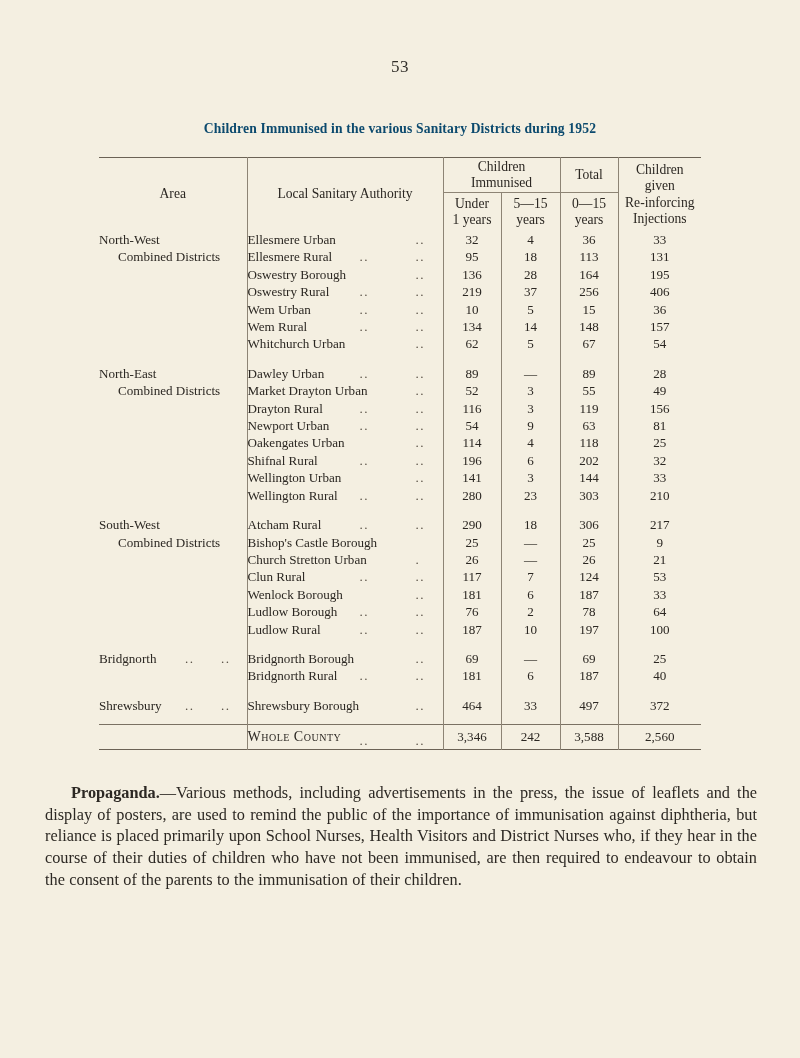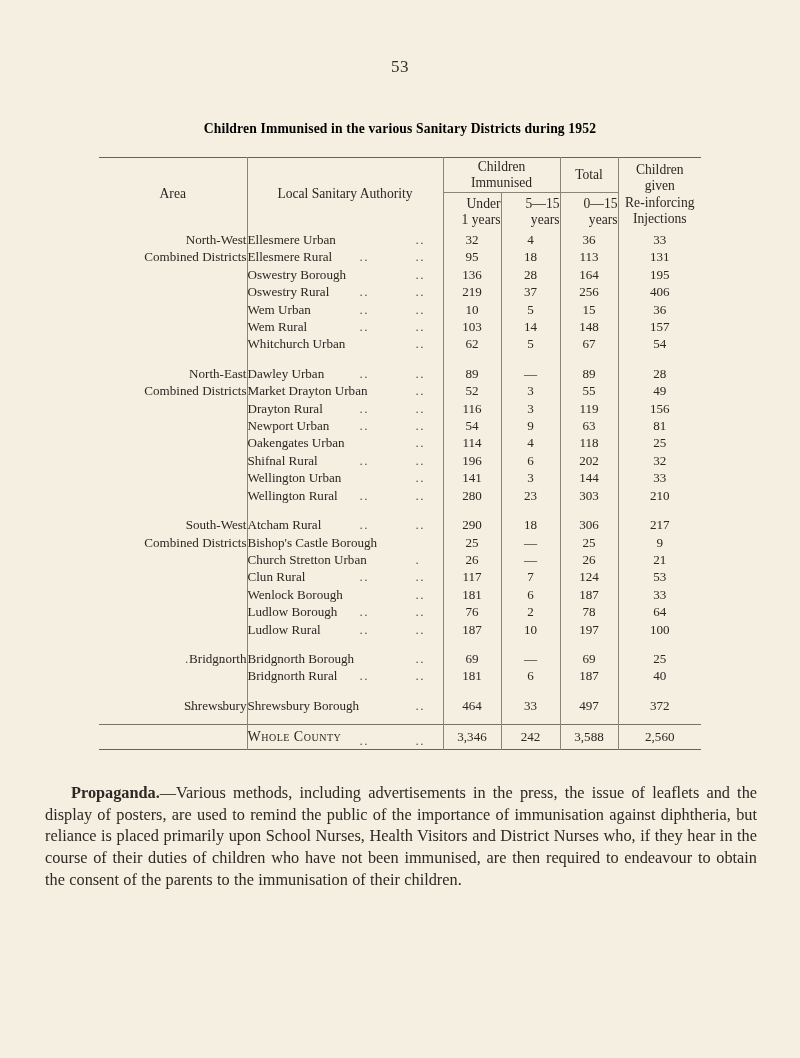--- a/index.html
+++ b/index.html
@@ -44,21 +44,21 @@
     word-spacing: 0.4px;
   }
 
   
   .table-caption {
     text-align: center;
     font-weight: bold;
     font-size: 13.6px;
     margin-top: 44px;
     letter-spacing: 0.15px;
-    color: #000000;
+    color: #0c4a6e;
   }
 
   
   .table-wrap {
     margin: 20px auto 0 auto;
     width: 602px;
     position: relative;
   }
   table.dt {
     border-collapse: collapse;
@@ -80,37 +80,36 @@
 
   
   thead td, thead th {
     text-align: center;
     line-height: 16.5px;
     font-size: 13.6px;
   }
   .hdr-area     { height: 72px; }
   .hdr-auth     { height: 72px; }
   .hdr-grp      { height: 34px; }
-  .hdr-sub      { height: 38px; text-align: right; }
+  .hdr-sub      { height: 38px; }
   .hdr-underline{ border-bottom: 1px solid #8d8475; }
 
   
   col.c-area { width: 148px; }
   col.c-auth { width: 196px; }
   col.c-u5   { width: 58px; }
   col.c-515  { width: 59px; }
   col.c-tot  { width: 58px; }
   col.c-reinf{ width: 83px; }
 
   
   tbody td { height: 17.4px; line-height: 17.4px; }
   td.area {
     padding-left: 7px;
     white-space: nowrap;
-    text-align: right;
   }
   td.area.indent { padding-left: 19px; }
   td.auth {
     padding-left: 9px;
     white-space: nowrap;
     position: relative;
   }
   td.num {
     text-align: center;
   }
@@ -241,21 +240,21 @@
             <td class="area" style="position:relative"></td>
             <td class="auth vline"><span>Wem Urban</span><span class="dots dots-a">..</span><span class="dots dots-b">..</span></td>
             <td class="num vline">10</td>
             <td class="num vline">5</td>
             <td class="num vline">15</td>
             <td class="num vline">36</td>
           </tr>
           <tr>
             <td class="area" style="position:relative"></td>
             <td class="auth vline"><span>Wem Rural</span><span class="dots dots-a">..</span><span class="dots dots-b">..</span></td>
-            <td class="num vline">103</td>
+            <td class="num vline">134</td>
             <td class="num vline">14</td>
             <td class="num vline">148</td>
             <td class="num vline">157</td>
           </tr>
           <tr>
             <td class="area" style="position:relative"></td>
             <td class="auth vline"><span>Whitchurch Urban</span><span class="dots dots-b">..</span></td>
             <td class="num vline">62</td>
             <td class="num vline">5</td>
             <td class="num vline">67</td>

